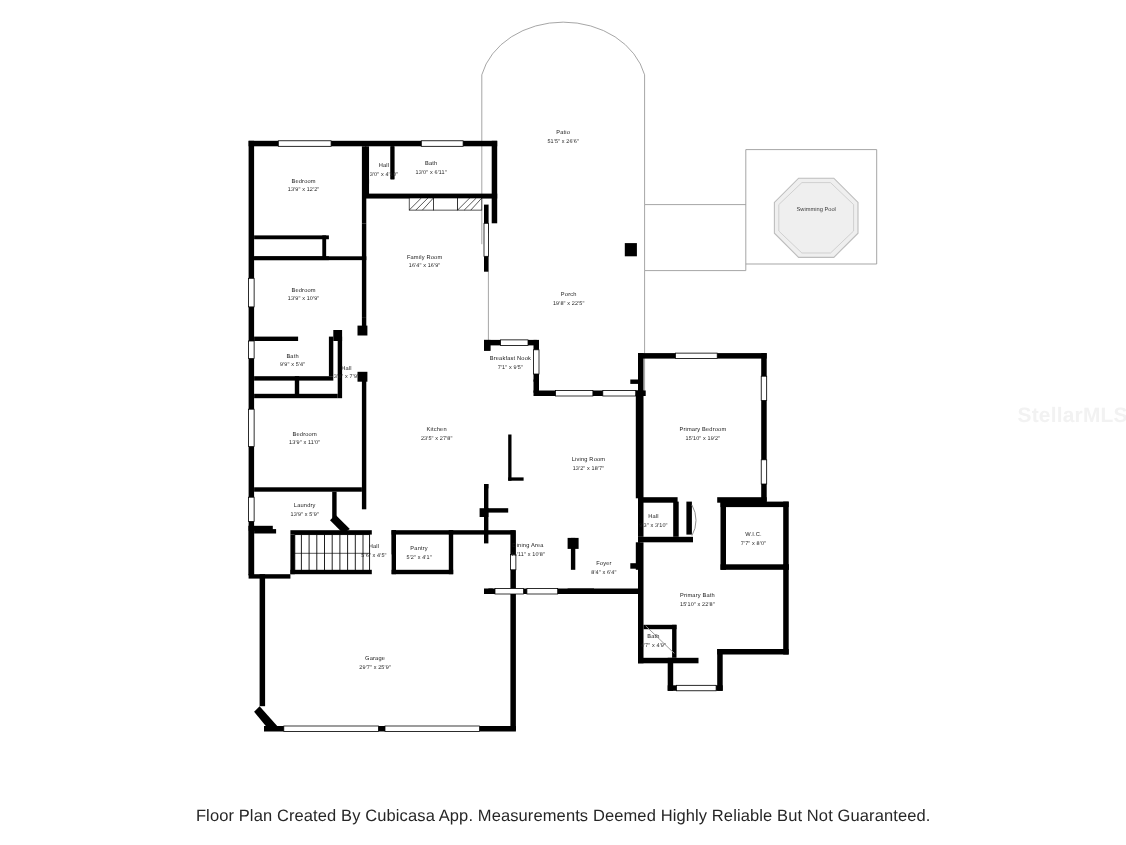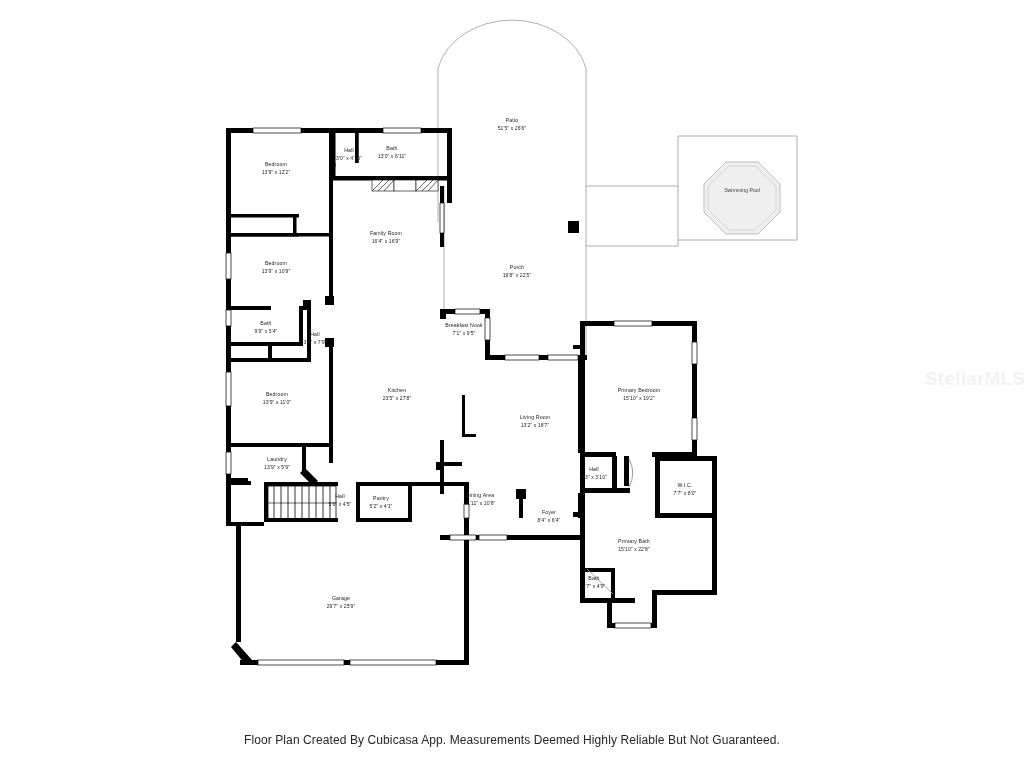--- a/index.html
+++ b/index.html
@@ -2,21 +2,21 @@
 <html><head>
 <meta charset="utf-8">
 <style>
   html,body{margin:0;padding:0;background:#ffffff;}
   body{width:1024px;height:768px;overflow:hidden;font-family:"Liberation Sans",sans-serif;position:relative;}
   #stage{position:absolute;left:0;top:0;width:1024px;height:768px;background:#fff;}
   svg#plan{position:absolute;left:0;top:0;width:1024px;height:768px;display:block;}
   .rmname{font-family:"Liberation Sans",sans-serif;font-size:5.2px;fill:#1c1c1c;text-anchor:middle;letter-spacing:.15px;}
   .rmdim{font-family:"Liberation Sans",sans-serif;font-size:5.0px;fill:#1c1c1c;text-anchor:middle;letter-spacing:.1px;}
   .poolname{font-family:"Liberation Sans",sans-serif;font-size:5.2px;fill:#3c3c3c;text-anchor:middle;}
-  #caption{position:absolute;left:0;right:0;top:733px;text-align:center;font-size:12px;color:#262626;
+  #caption{position:absolute;left:0;right:0;top:733px;text-align:center;font-size:15px;color:#262626;
            font-family:"Liberation Sans",sans-serif;letter-spacing:.1px;}
   #watermark{position:absolute;left:925px;top:368px;font-size:19px;letter-spacing:.2px;
              color:#f2f2f2;font-family:"Liberation Sans",sans-serif;font-weight:600;user-select:none;}
 </style>
 </head>
 <body>
 
 <div id="stage">
 
   <svg id="plan" viewBox="0 0 1024 768">

